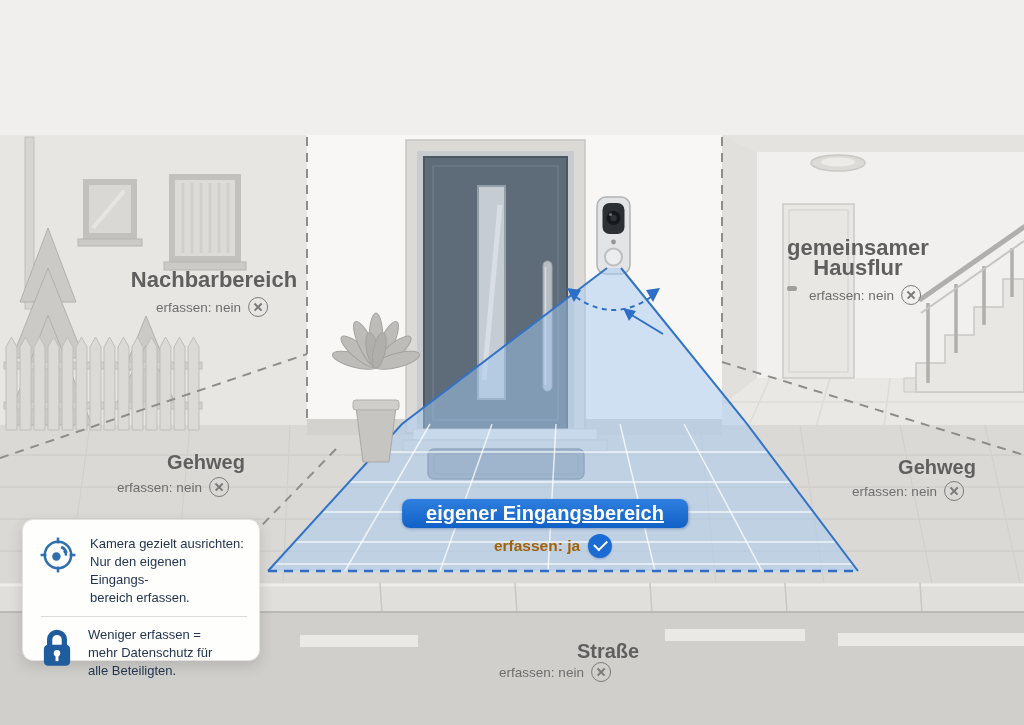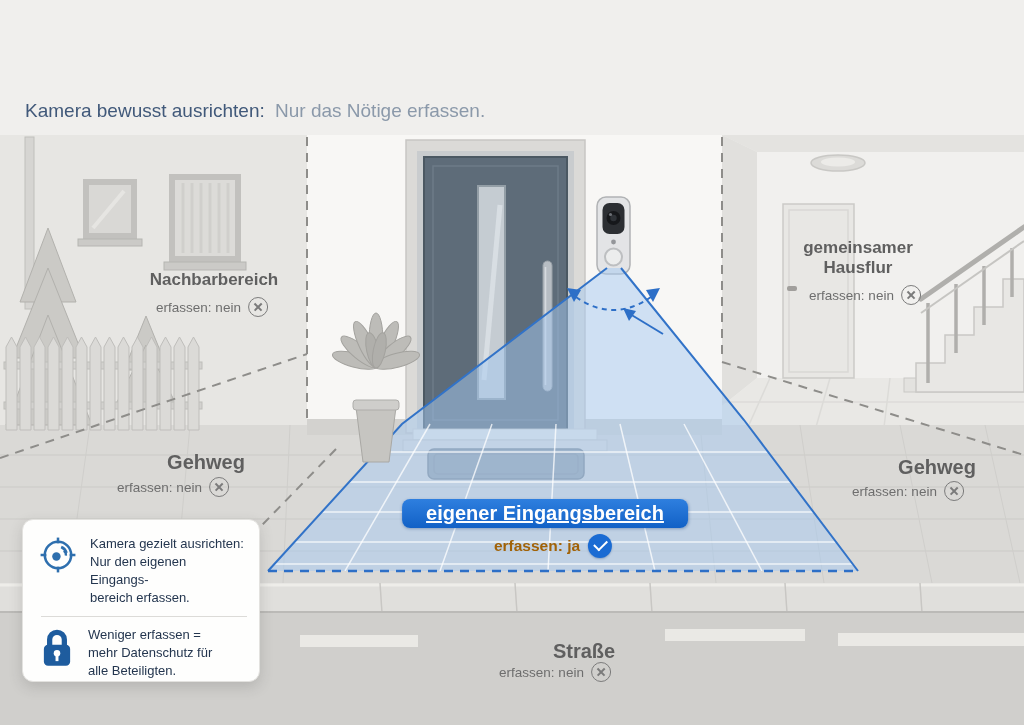--- a/index.html
+++ b/index.html
@@ -15,21 +15,21 @@
     color:#1c2a44;white-space:pre-line;
   }
   .subtitle{position:absolute;left:25px;top:99px;margin:0;font-size:19px;line-height:24px;}
   .sub-em{color:#41597a;}
   .sub-rest{color:#8b99aa;margin-left:5px;}
   
   .scene{position:absolute;left:0;top:0;width:1024px;height:725px;display:block;}
   
   .glabel{
     position:absolute;transform:translateX(-50%);
-    font-weight:700;font-size:17px;line-height:20px;color:#5f5f5f;
+    font-weight:700;font-size:22px;line-height:20px;color:#5f5f5f;
     text-align:center;white-space:pre-line;
   }
   .glabel.sm{font-size:20px;margin-left:40px;}
   .status{
     position:absolute;transform:translateX(-50%);
     display:flex;align-items:center;gap:7px;
     font-size:13.5px;color:#6e6e6e;white-space:nowrap;
   }
   .cross{width:20px;height:20px;border:1.8px solid #7b7b7b;border-radius:50%;position:relative;flex:none;box-sizing:border-box;}
   .cross::before,.cross::after{content:"";position:absolute;left:50%;top:50%;width:10px;height:1.8px;background:#7b7b7b;}
@@ -44,21 +44,21 @@
     box-shadow:0 1px 3px rgba(20,60,120,.35);
   }
   .badge-lg{font-size:20px;line-height:21px;padding:4px 24px;border-radius:8px;text-decoration:underline;}
   .ja-row{position:absolute;transform:translateX(-50%);display:flex;align-items:center;gap:8px;}
   .ja-text{color:#a16207;font-weight:700;font-size:15.5px;}
   .check{width:24px;height:24px;border-radius:50%;background:#1a6bd3;position:relative;flex:none;box-shadow:0 1px 2px rgba(20,60,120,.3);}
   .check::after{content:"";position:absolute;left:6px;top:6px;width:11px;height:5.5px;
     border-left:2.6px solid #fff;border-bottom:2.6px solid #fff;transform:rotate(-45deg);}
   
   .info-box{
-    position:absolute;left:22px;top:519px;width:238px;height:163px;box-sizing:border-box;
+    position:absolute;left:22px;top:519px;width:238px;height:142px;box-sizing:border-box;
     background:#fefefd;border:1px solid #e3e2df;border-radius:11px;
     box-shadow:0 5px 14px rgba(60,60,60,.18);
     padding:15px 12px 10px 16px;
   }
   .info-row{display:flex;gap:13px;align-items:flex-start;}
   .info-icon{flex:none;margin-top:1px;}
   .info-text{font-size:13px;line-height:18px;color:#24364f;white-space:pre-line;}
   .info-divider{height:1px;background:#dcdbd8;margin:9px 0 9px 2px;}
 </style>
 </head>
@@ -279,24 +279,20 @@
 
     <g stroke="#2d6fc7" fill="none">
       <path d="M576,297 Q613,323 651,297" stroke-width="2" stroke-dasharray="5 4.5"></path>
       <polygon points="567,288 581,290 574,302" fill="#2d6fc7" stroke="none"></polygon>
       <polygon points="660,288 646,290 653,302" fill="#2d6fc7" stroke="none"></polygon>
       <line x1="663" y1="334" x2="630" y2="314" stroke-width="2"></line>
       <polygon points="623,308 636,311 629,321" fill="#2d6fc7" stroke="none"></polygon>
     </g>
   </svg>
 
-  <p class="subtitle">
-    <span class="sub-em">Kamera bewusst ausrichten:</span>
-    <span class="sub-rest">Nur das Nötige erfassen.</span>
-  </p>
 
   <div class="glabel" style="left:214px;top:270px;">Nachbarbereich</div>
   <div class="status" style="left:212px;top:297px;">
     <span>erfassen: nein</span>
     <span class="cross"></span>
   </div>
 
   <div class="glabel" style="left:858px;top:238px;">gemeinsamer
 Hausflur</div>
   <div class="status" style="left:865px;top:285px;">
@@ -309,21 +305,21 @@
     <span>erfassen: nein</span>
     <span class="cross"></span>
   </div>
 
   <div class="glabel sm" style="left:897px;top:457px;">Gehweg</div>
   <div class="status" style="left:908px;top:481px;">
     <span>erfassen: nein</span>
     <span class="cross"></span>
   </div>
 
-  <div class="glabel sm" style="left:544px;top:641px;">Straße</div>
+  <div class="glabel sm" style="left:568px;top:641px;">Straße</div>
   <div class="status" style="left:555px;top:662px;">
     <span>erfassen: nein</span>
     <span class="cross"></span>
   </div>
 
 
   <div class="badge badge-lg" style="left:545px;top:499px;">eigener Eingangsbereich</div>
   <div class="ja-row" style="left:553px;top:534px;">
     <span class="ja-text">erfassen: ja</span>
     <span class="check"></span>

